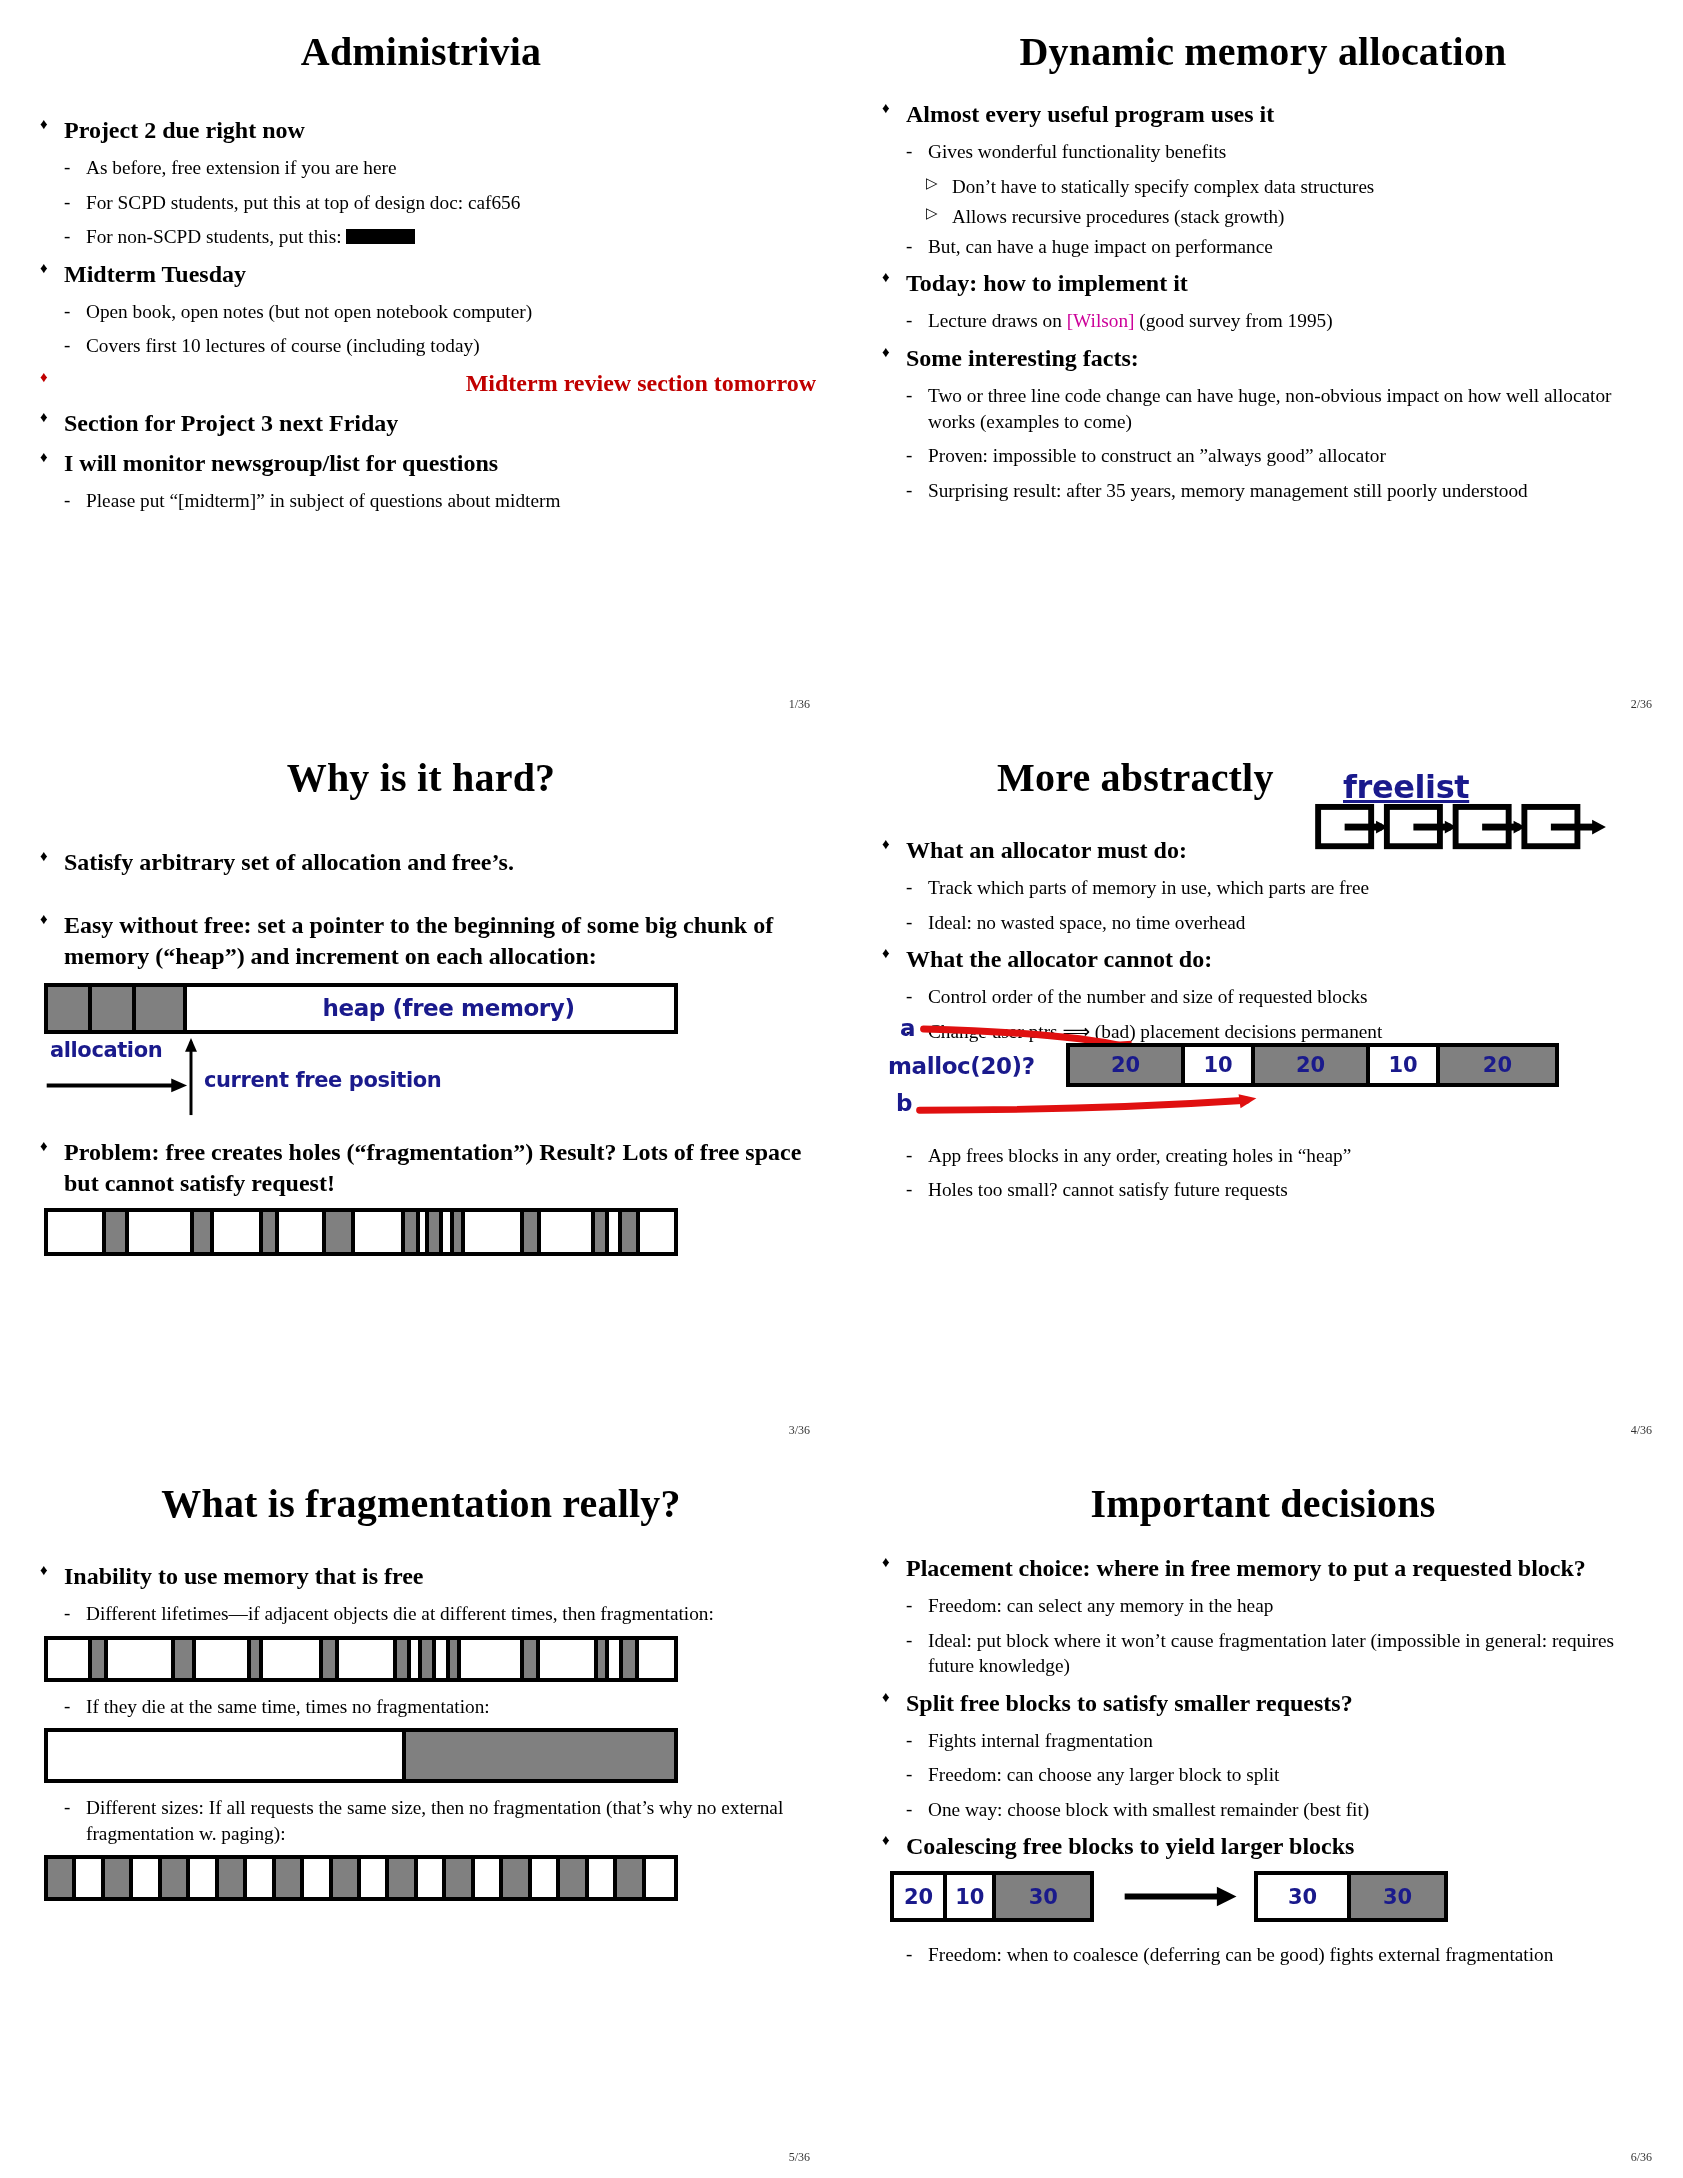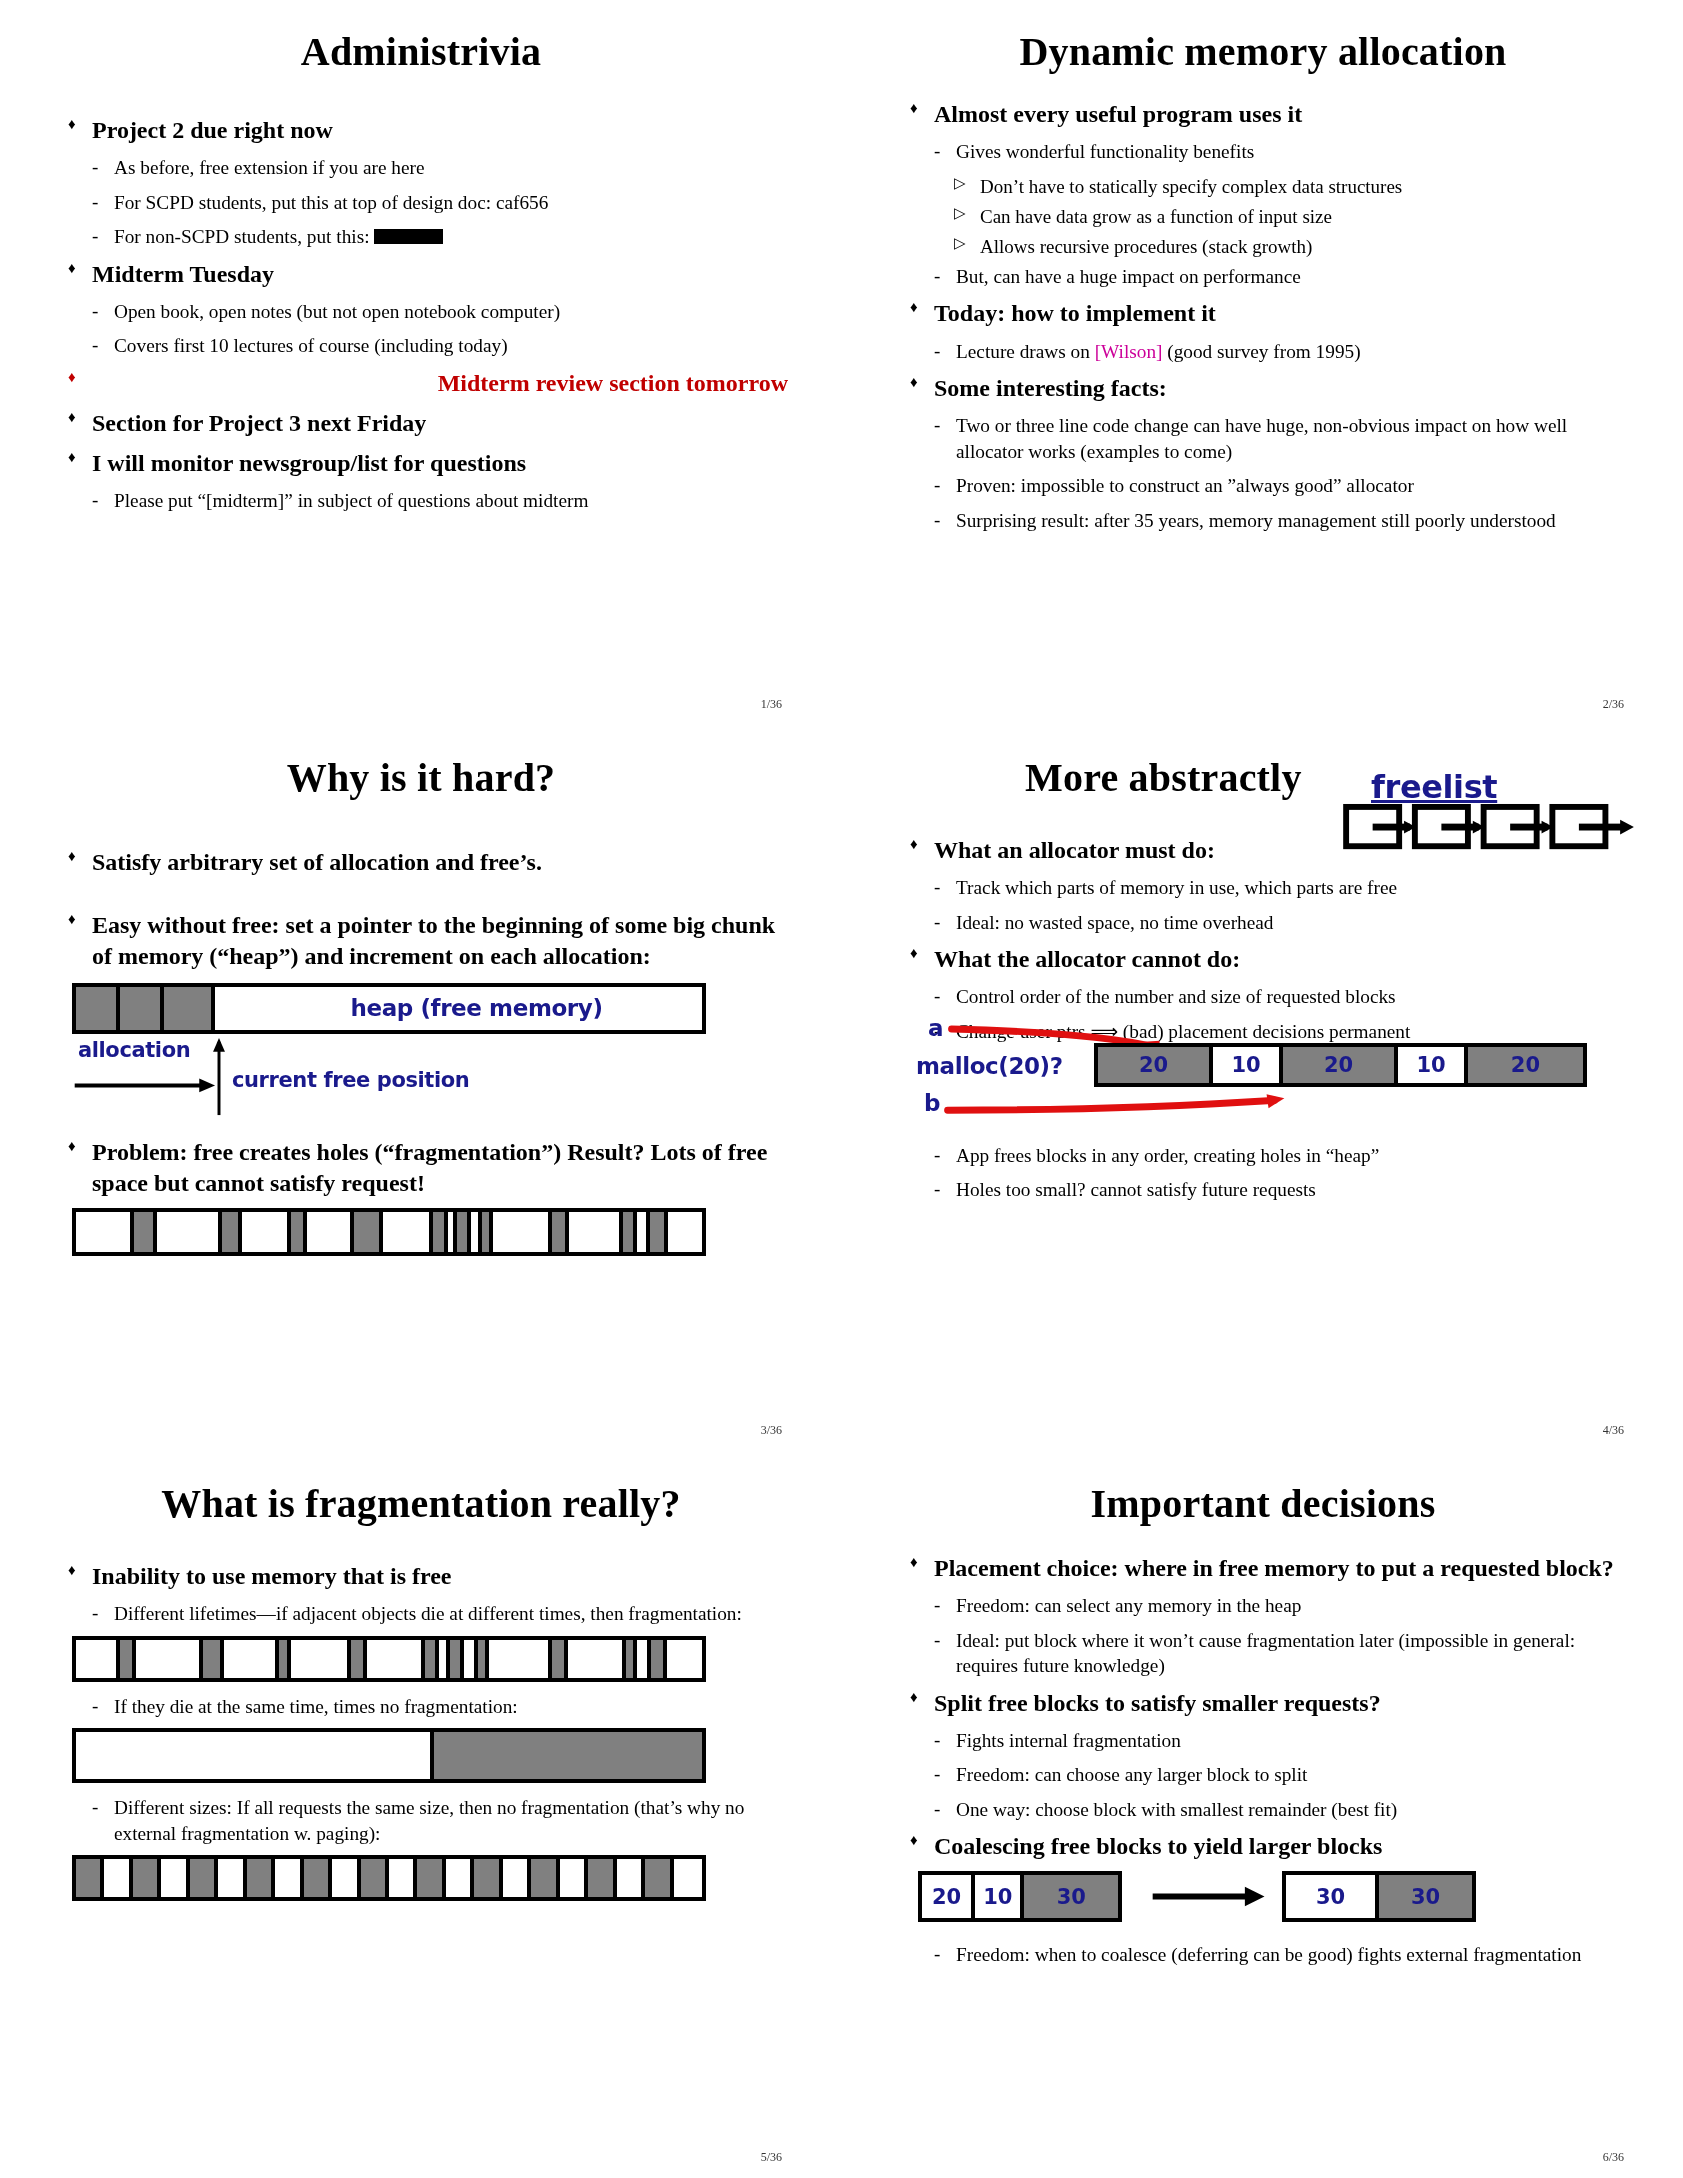--- a/index.html
+++ b/index.html
@@ -1,20 +1,20 @@
 <!DOCTYPE html>
 <html><head>
 <meta charset="utf-8">
 <style>
   html,body{margin:0;padding:0;background:#ffffff;}
   body{width:1683px;height:2178px;font-family:"Liberation Serif",serif;color:#000;}
   .page{position:relative;width:1683px;height:2178px;box-sizing:border-box;}
   .grid{position:absolute;left:0;top:0;width:1683px;height:2178px;
         display:grid;grid-template-columns:842px 842px;grid-template-rows:726px 726px 727px;}
-  .slide{position:relative;box-sizing:border-box;padding:0 54px;}
+  .slide{position:relative;box-sizing:border-box;padding:0 26px;}
   .slide-inner{position:relative;width:100%;height:100%;}
   h1.title{font-family:"Liberation Serif",serif;font-weight:bold;font-size:40px;
            text-align:center;margin:0;padding-top:28px;letter-spacing:0.2px;}
   ul.lvl1{list-style:none;margin:0;padding:0;}
   li.b1{position:relative;font-size:24px;font-weight:bold;line-height:1.30;
         margin:0 0 9px 0;padding-left:38px;}
   li.b1:before{content:"\2666";position:absolute;left:14px;top:0px;font-size:15px;}
   li.b2{position:relative;font-size:19.3px;font-weight:normal;line-height:1.32;
         margin:3px 0 9px 0;padding-left:36px;}
   li.b2:before{content:"-";position:absolute;left:14px;top:-1px;font-size:19px;}
@@ -76,21 +76,20 @@
 <div class="slide">
  <div class="slide-inner">
   <h1 class="title">Dynamic memory allocation</h1>
   <div style="height:24px"></div>
   <ul class="lvl1">
     <li class="b1">Almost every useful program uses it</li>
     <ul class="lvl2">
       <li class="b2">Gives wonderful functionality benefits</li>
       <ul class="lvl3">
         <li class="b3">Don’t have to statically specify complex data structures</li>
-        <li class="b3">Can have data grow as a function of input size</li>
         <li class="b3">Allows recursive procedures (stack growth)</li>
       </ul>
       <li class="b2">But, can have a huge impact on performance</li>
     </ul>
     <li class="b1">Today: how to implement it</li>
     <ul class="lvl2">
       <li class="b2"><span>Lecture draws on </span><span class="magenta">[Wilson]</span><span> (good survey from 1995)</span></li>
     </ul>
     <li class="b1">Some interesting facts:</li>
     <ul class="lvl2">

